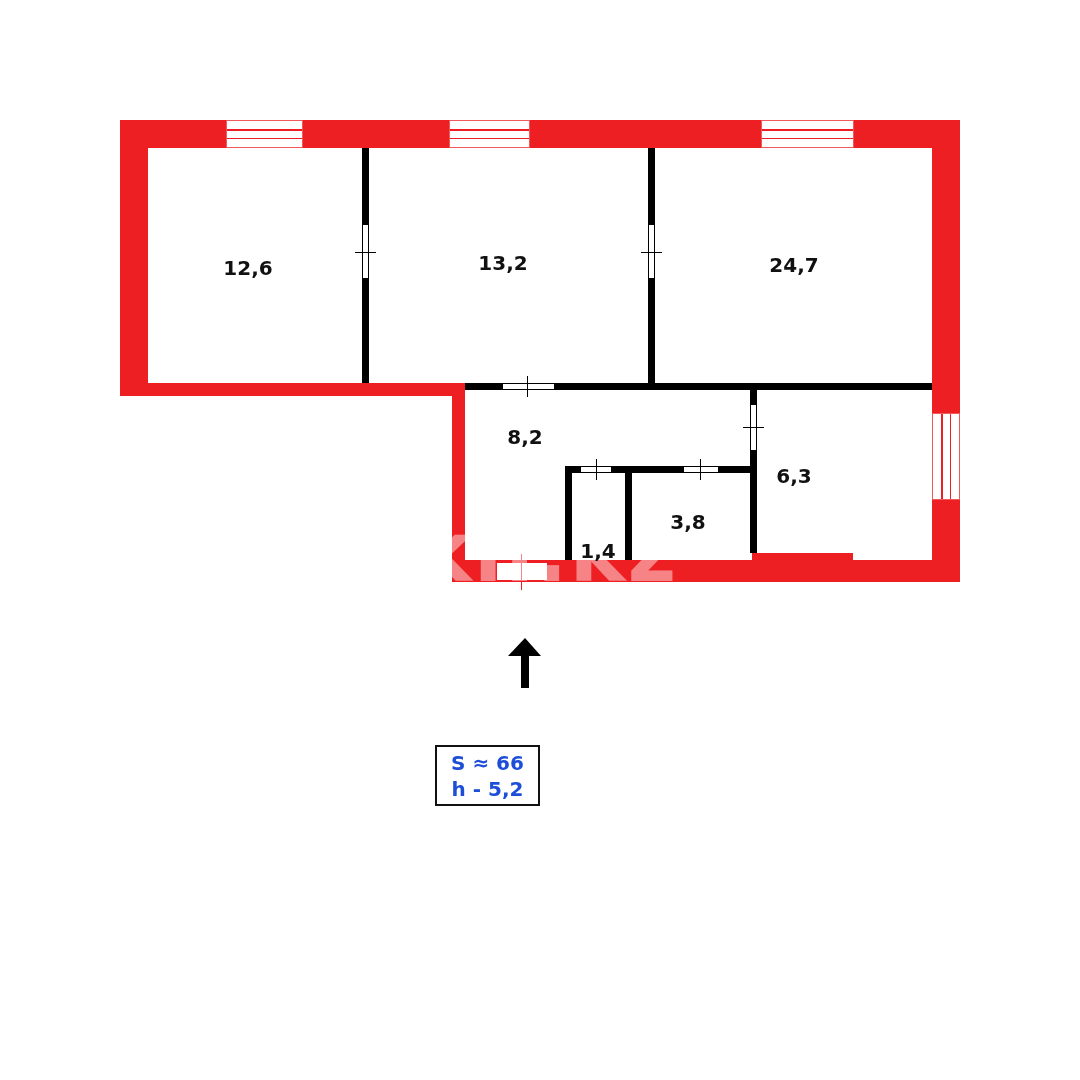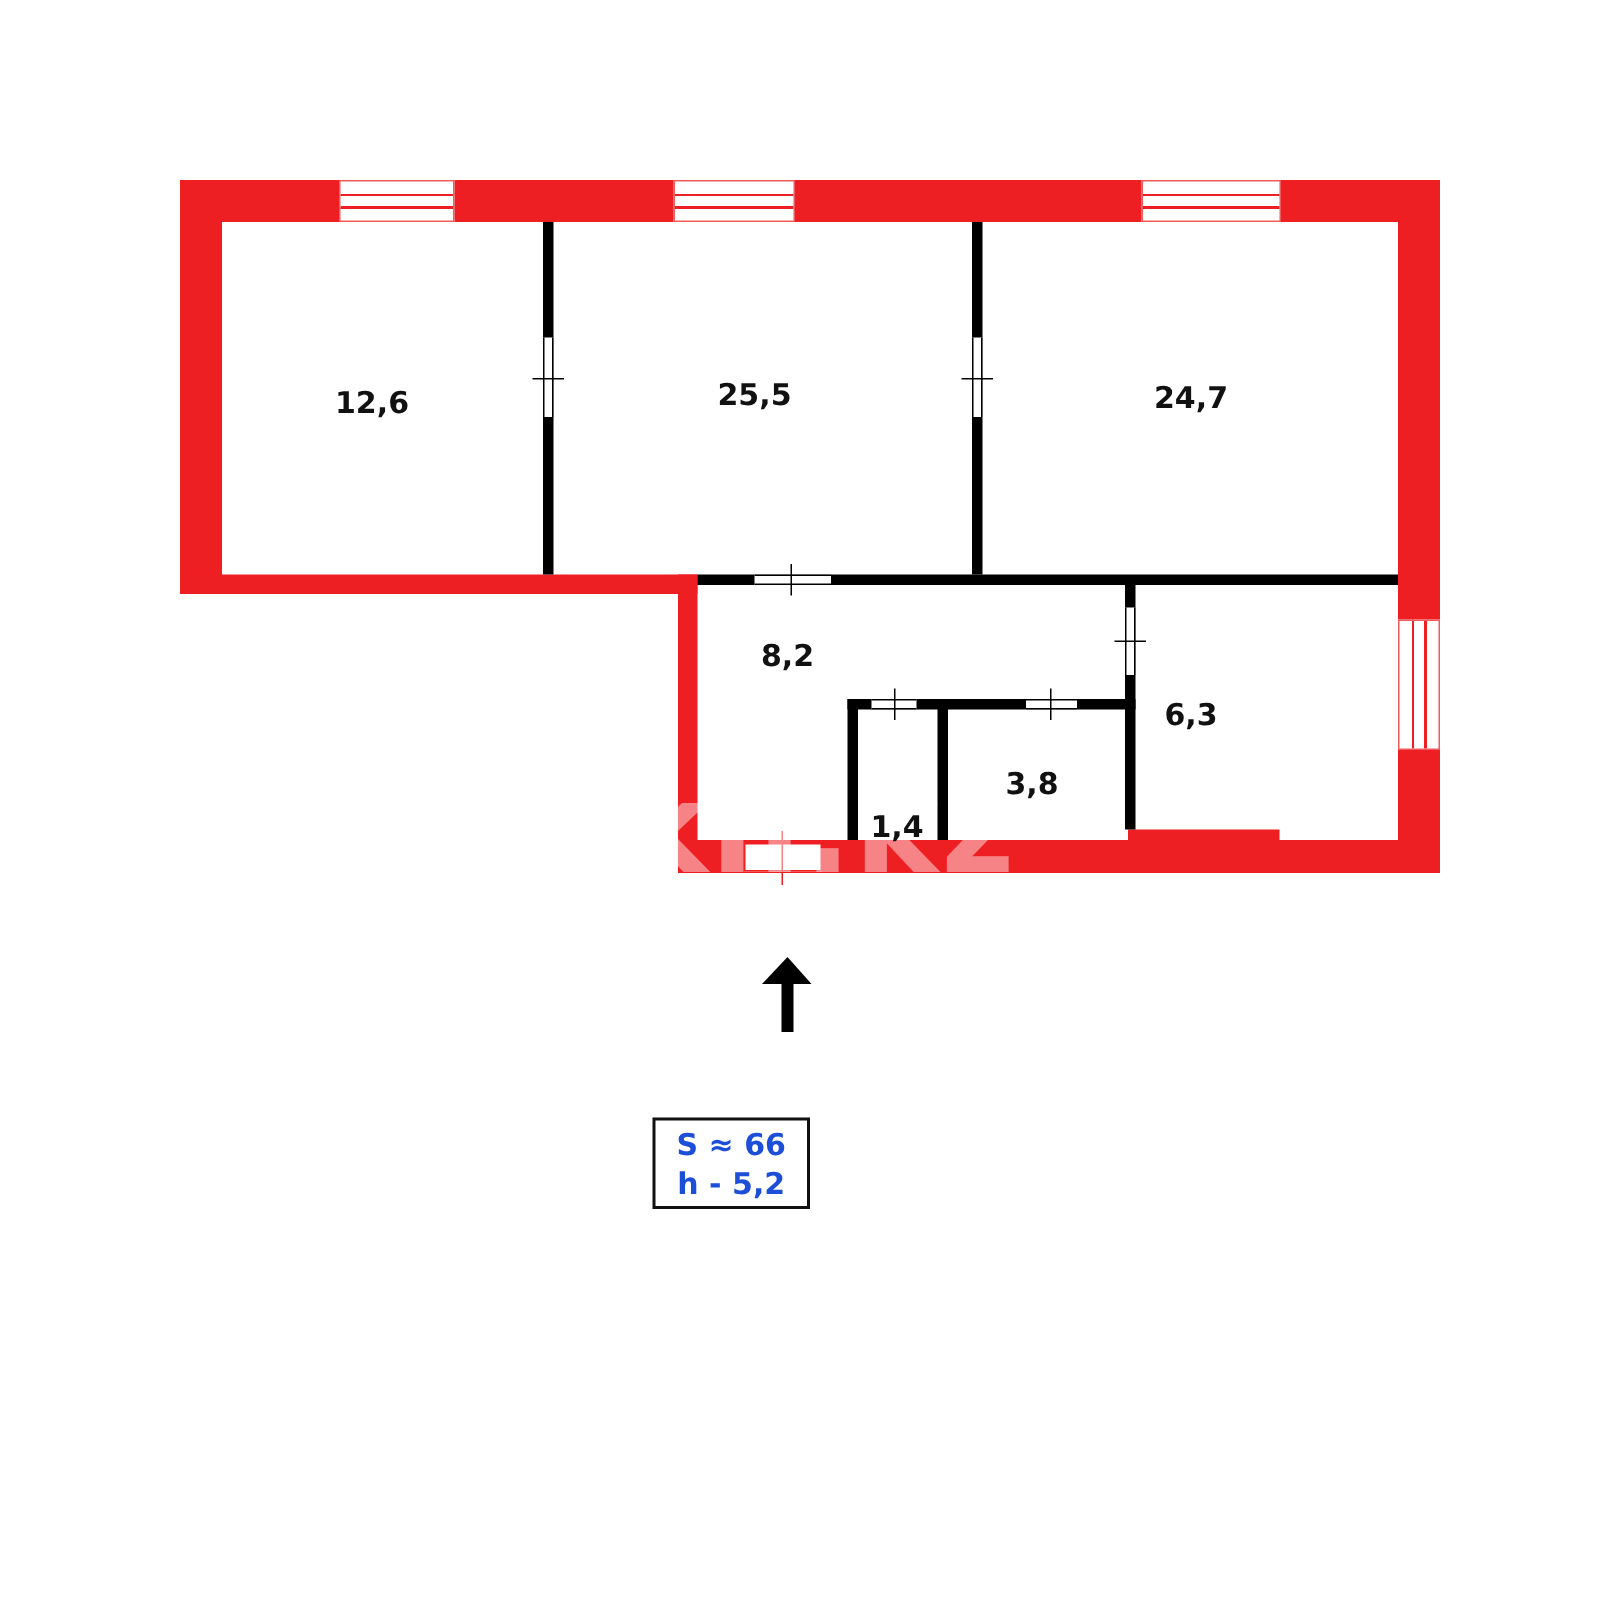--- a/index.html
+++ b/index.html
@@ -62,21 +62,21 @@
 
   <div class="abs door-h" style="left:581px;top:466px;width:30px;height:7px;"></div>
   <div class="abs tick-v" style="left:596px;top:459px;height:21px;"></div>
 
   <div class="abs door-h" style="left:684px;top:466px;width:34px;height:7px;"></div>
   <div class="abs tick-v" style="left:700px;top:459px;height:21px;"></div>
 
   <div class="abs watermark" style="left:416px;top:488px;margin-top:15px;">kn.kz</div>
 
   <div class="abs label" style="left:248px;top:268px;">12,6</div>
-  <div class="abs label" style="left:503px;top:263px;">25,5</div>
+  <div class="abs label" style="left:503px;top:263px;">13,2</div>
   <div class="abs label" style="left:794px;top:265px;">24,7</div>
   <div class="abs label" style="left:525px;top:437px;">8,2</div>
   <div class="abs label" style="left:598px;top:551px;">1,4</div>
   <div class="abs label" style="left:688px;top:522px;">3,8</div>
   <div class="abs label" style="left:794px;top:476px;">6,3</div>
 </div>
 
 <div class="abs" style="left:508px;top:638px;width:34px;height:50px;">
   <svg width="34" height="50" viewBox="0 0 34 50">
     <polygon points="17,0 33,18 0,18" fill="#000"></polygon>

